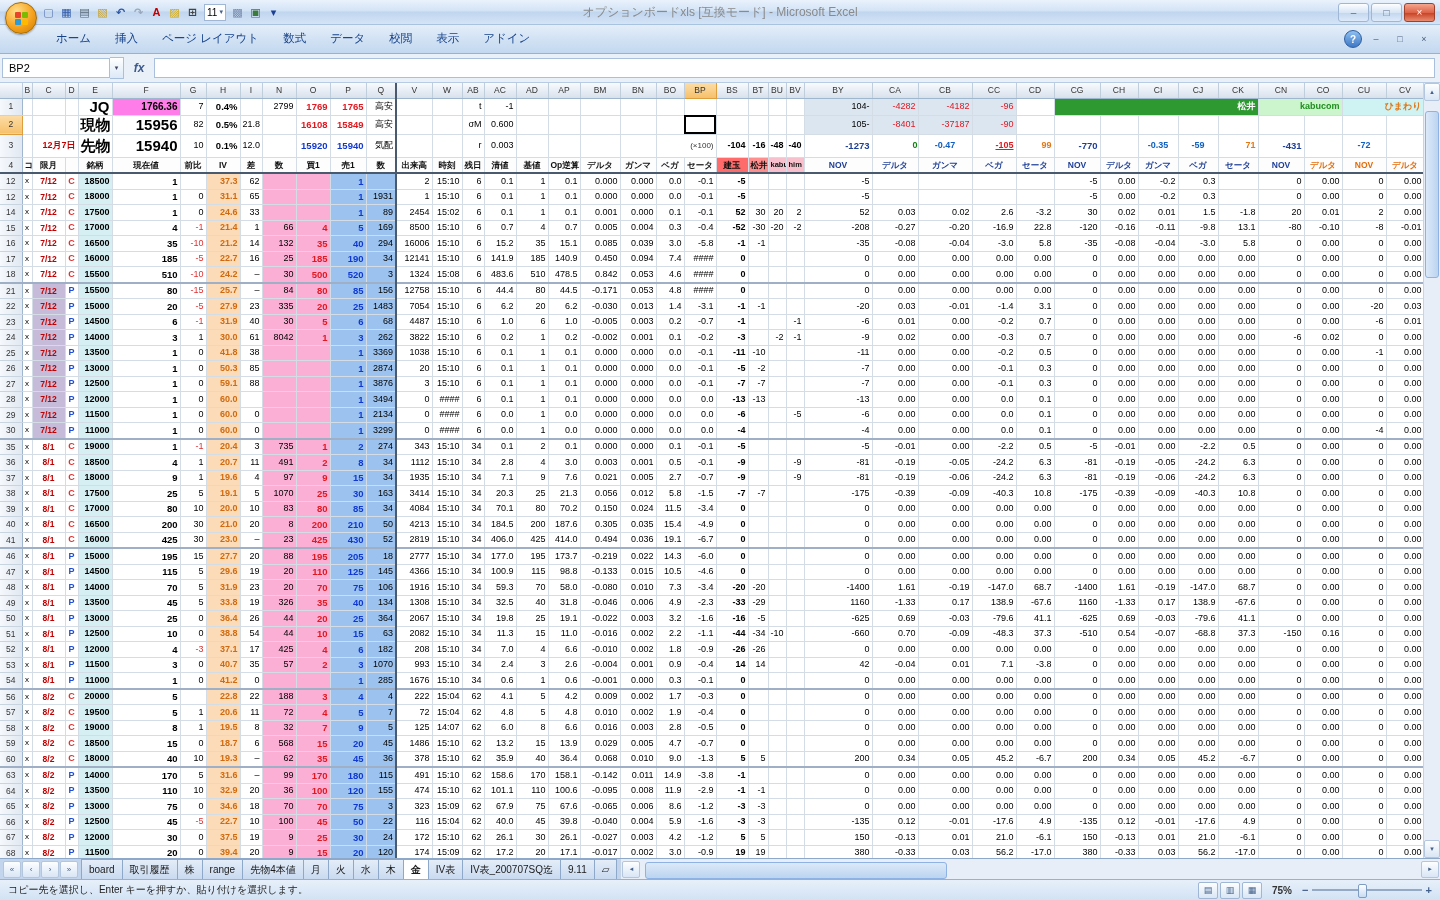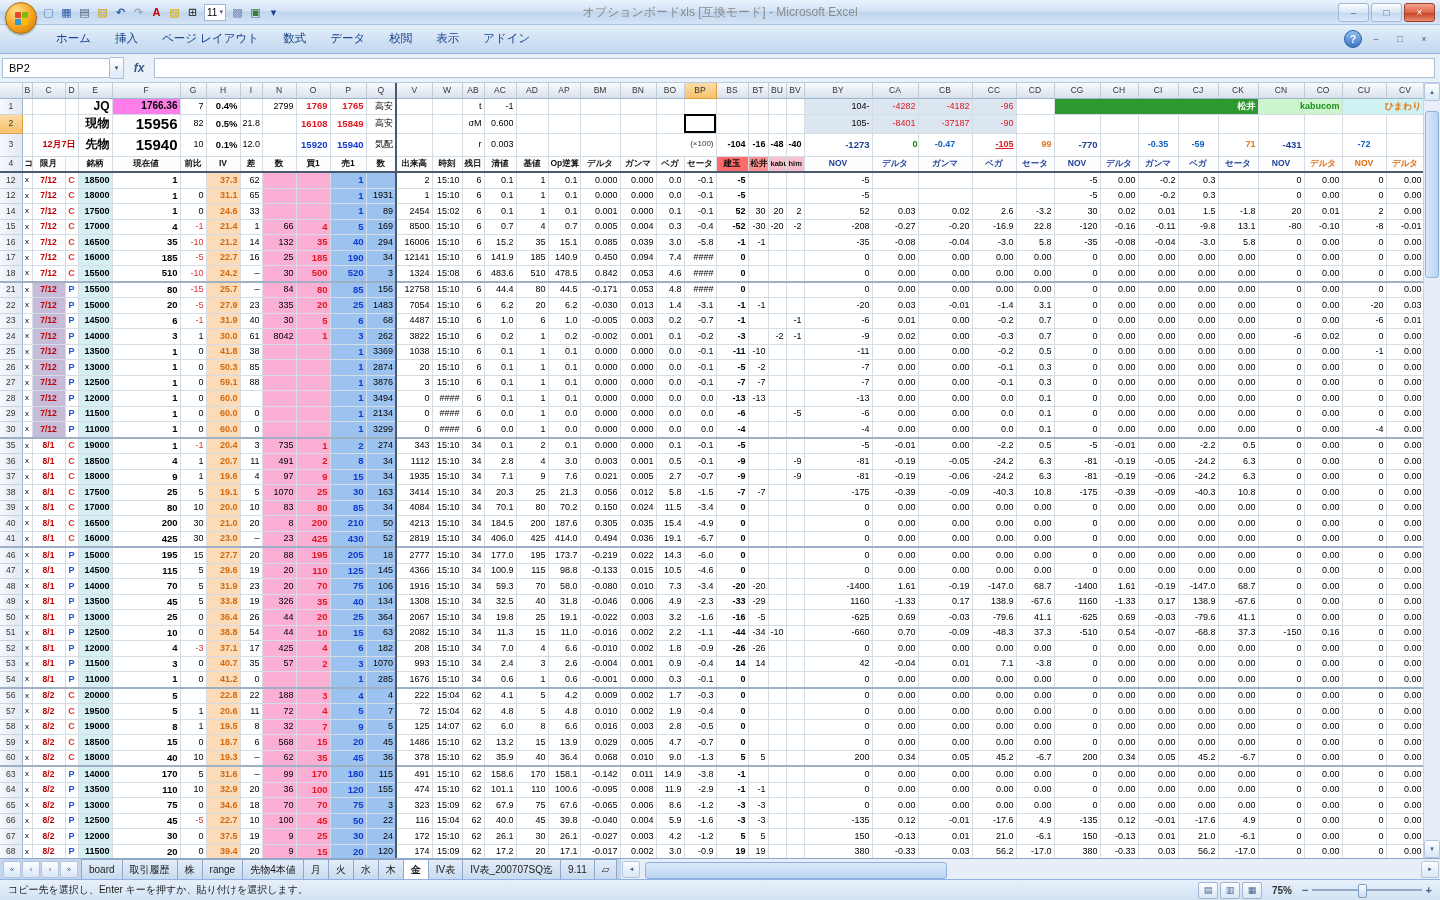--- a/index.html
+++ b/index.html
@@ -75,21 +75,21 @@
   .bid{color:#E01820;font-weight:bold;font-size:9.5px;}
   .bg-bl{background:#9CC3EF;}
   .ask{color:#1038D0;font-weight:bold;font-size:9.5px;}
   .bold{font-weight:bold;}
   .hh{font-weight:bold;font-size:8.5px;text-align:center;color:#111;background:#FDFDFD;}
   .h-tama{background:#FF6A6A;}
   .h-mat{background:#FF8F8F;}
   .h-kbu{background:#F8C0CC;font-size:7.5px;}
   .h-nov{color:#1F3F97;}
   .h-org{color:#E26B0A;}
-  .lbl{font-weight:bold;font-size:12px;}
+  .lbl{font-weight:bold;font-size:15px;}
   .f1{background:#FF7DE8;font-weight:bold;font-size:10px;}
   .fbig{font-weight:bold;font-size:15px;}
   .pct{font-weight:bold;font-size:9.5px;}
   .redv{color:#E01820;font-weight:bold;font-size:9.5px;}
   .bluev{color:#1038D0;font-weight:bold;font-size:9.5px;}
   .lb{background:#DCE6F1;}
   .lb.neg{color:#E01820;}
   .ban-mat{background:#2F9931;color:#FFFFFF;font-weight:bold;}
   .ban-kabu{background:#CDF5CD;color:#1E8E1E;font-weight:bold;}
   .ban-him{background:#CFF2F2;color:#E07818;font-weight:bold;}

